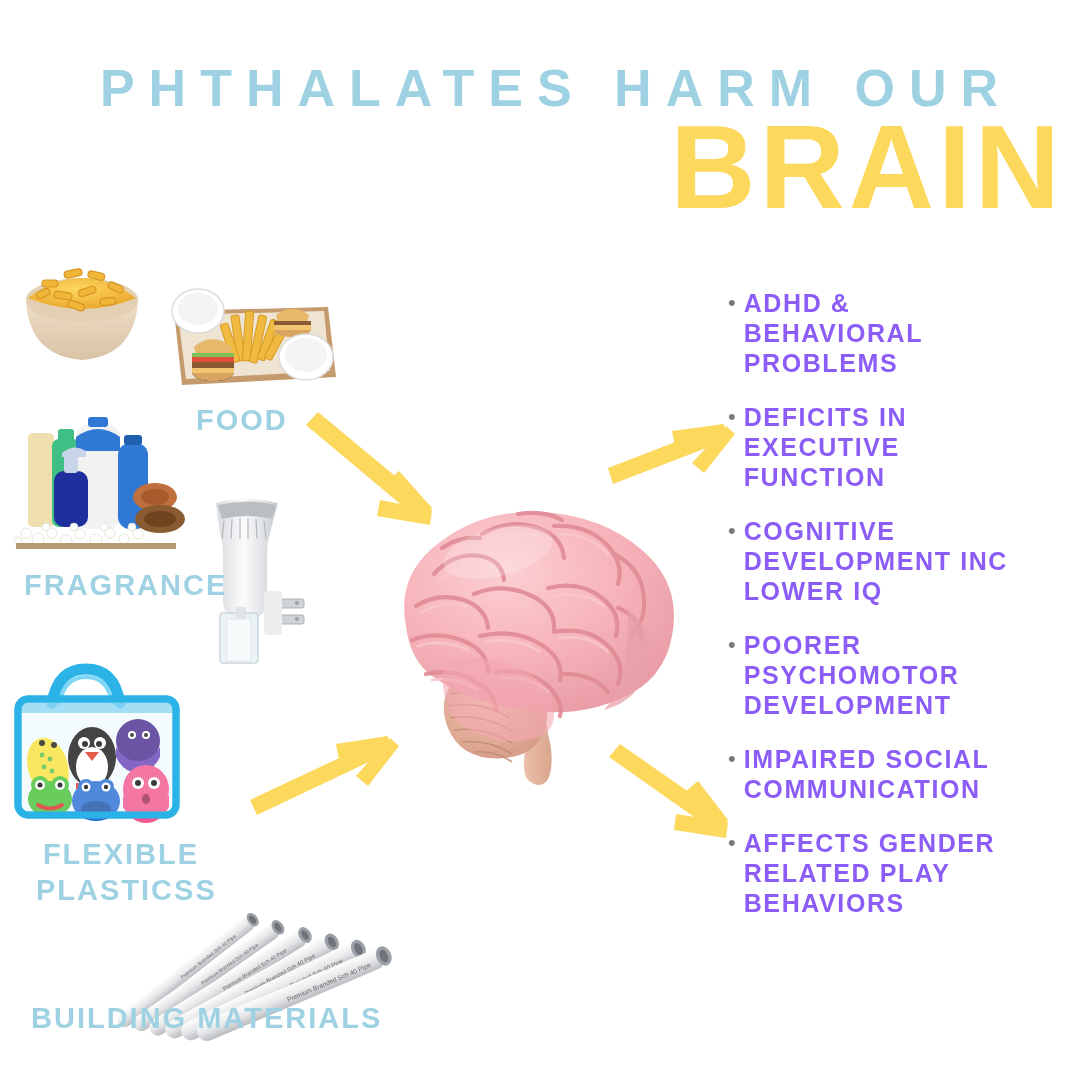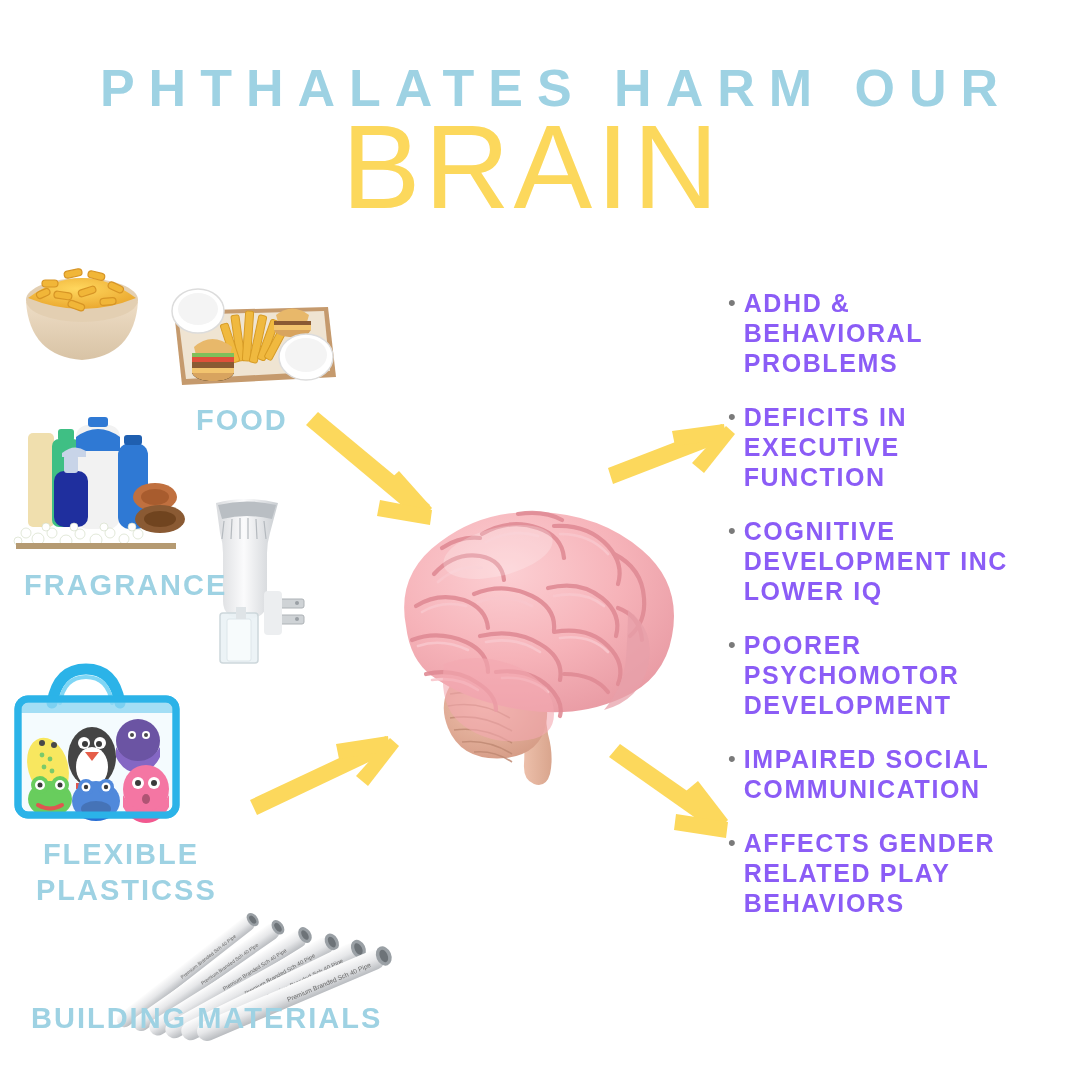--- a/index.html
+++ b/index.html
@@ -17,22 +17,22 @@
     position:absolute; top:58px; left:0; width:1080px;
     text-align:center;
     font-size:52px; font-weight:700;
     letter-spacing:14px;
     color:#9ed2e3;
     font-family:"Liberation Sans", sans-serif;
     padding-left:32px;
   }
   .title-line2{
     position:absolute; top:108px; left:0; width:1064px;
-    text-align:center;
-    font-size:118px; font-weight:400;
+    text-align:right;
+    font-size:118px; font-weight:700;
     letter-spacing:4px;
     color:#fcd85c;
     line-height:1.0;
   }
 
   
   .src-label{
     position:absolute;
     color:#9ed2e3;
     font-weight:700;

